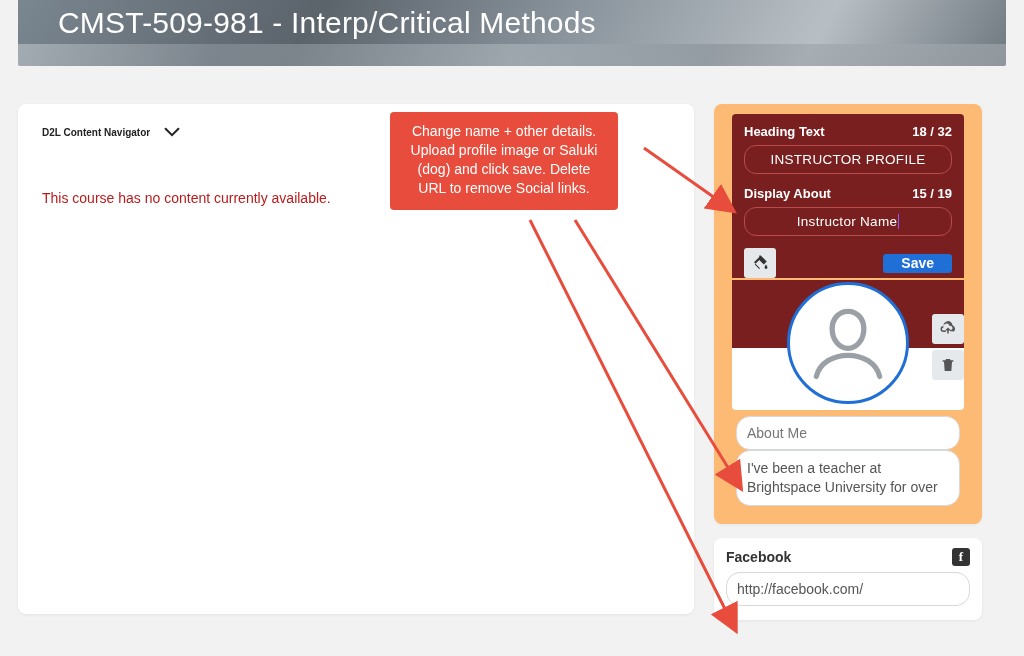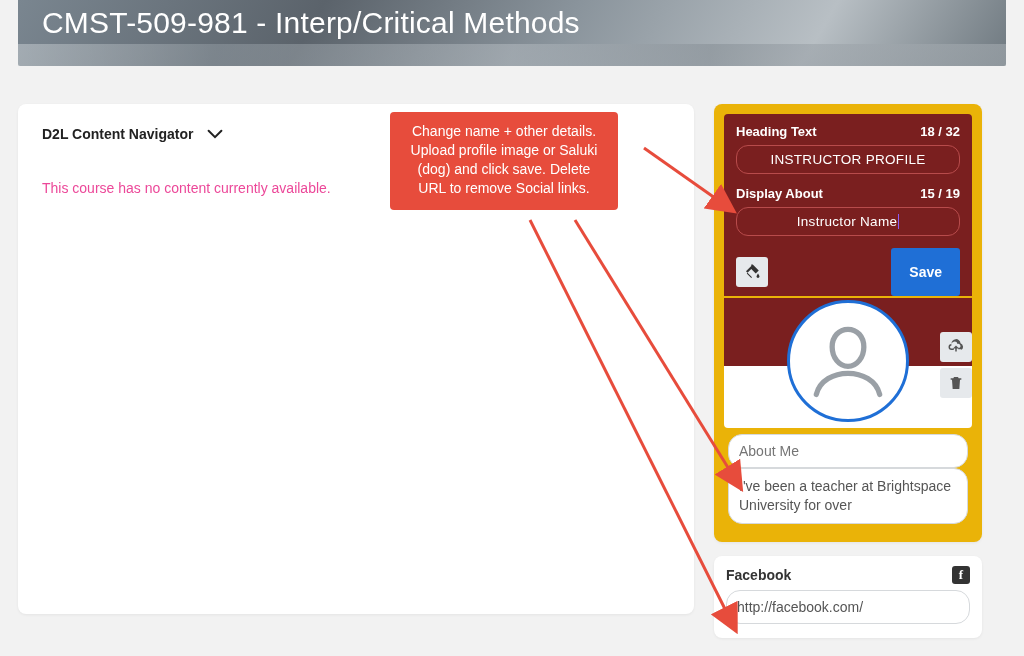--- a/index.html
+++ b/index.html
@@ -9,21 +9,21 @@
     width: 1024px;
     height: 656px;
     overflow: hidden;
     position: relative;
   }
   .banner {
     margin: 0 18px 0 18px;
     height: 66px;
     background: linear-gradient(120deg,#7a8690 0%, #5b636b 30%, #8a949c 55%, #b8bfc4 80%, #6f7980 100%);
     border-radius: 0 0 2px 2px;
-    padding: 6px 24px 0 24px;
+    padding: 6px 24px 0 40px;
     position: relative;
   }
   .banner h1 {
     color: #fff;
     font-weight: 400;
     font-size: 30px;
     letter-spacing: .2px;
   }
   .banner::after{
     content:"";
@@ -45,29 +45,29 @@
     height: 510px;
     padding: 22px 24px;
     box-shadow: 0 1px 3px rgba(0,0,0,.06);
     position: relative;
   }
   .nav-row {
     display: flex;
     align-items: center;
     gap: 14px;
     font-weight: 700;
-    font-size: 14px;
+    font-size: 10px;
     color: #222;
     text-align: right;
   }
   .chev { width: 16px; height: 12px; }
   .empty-text {
-    margin-top: 38px;
+    margin-top: 52px;
     font-size: 14px;
-    color: #ec4899;
+    color: #b91c1c;
   }
   
   .callout {
     position: absolute;
     left: 390px;
     top: 112px;
     width: 228px;
     background: #e74c3c;
     color: #fff;
     font-size: 14px;
@@ -86,24 +86,24 @@
     z-index: 25;
   }
   
   .side {
     width: 268px;
     display: flex;
     flex-direction: column;
     gap: 14px;
   }
   .profile-card {
-    background: #eab308;
+    background: #fdba74;
     border-radius: 8px;
     box-shadow: 0 1px 3px rgba(0,0,0,.06);
-    padding: 10px 10px 14px;
+    padding: 10px 18px 14px;
   }
   .maroon {
     background: #7a1f1f;
     border-radius: 4px 4px 0 0;
     padding: 10px 12px 0 12px;
     color: #fff;
     position: relative;
   }
   .field-row {
     display: flex;
@@ -140,21 +140,21 @@
     cursor: pointer;
     color:#333;
   }
   .save-btn {
     background: #1f6fd6;
     color: #fff;
     font-weight: 700;
     font-size: 14px;
     border: none;
     border-radius: 3px;
-    height: 48px;
+    height: 19px;
     padding: 0 18px;
     cursor: pointer;
   }
   .avatar-wrap {
     position: relative;
     height: 130px;
     margin-top: -2px;
   }
   .avatar-bg-split {
     position:absolute;inset:0;

